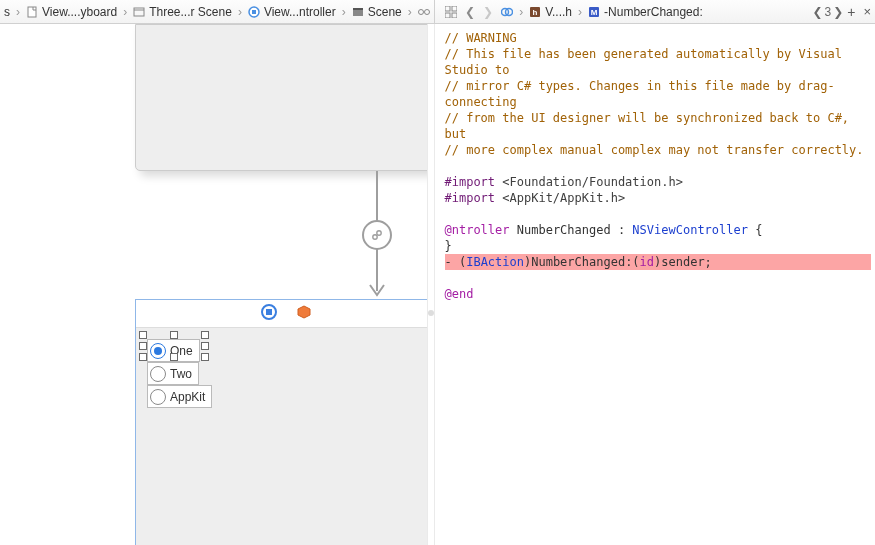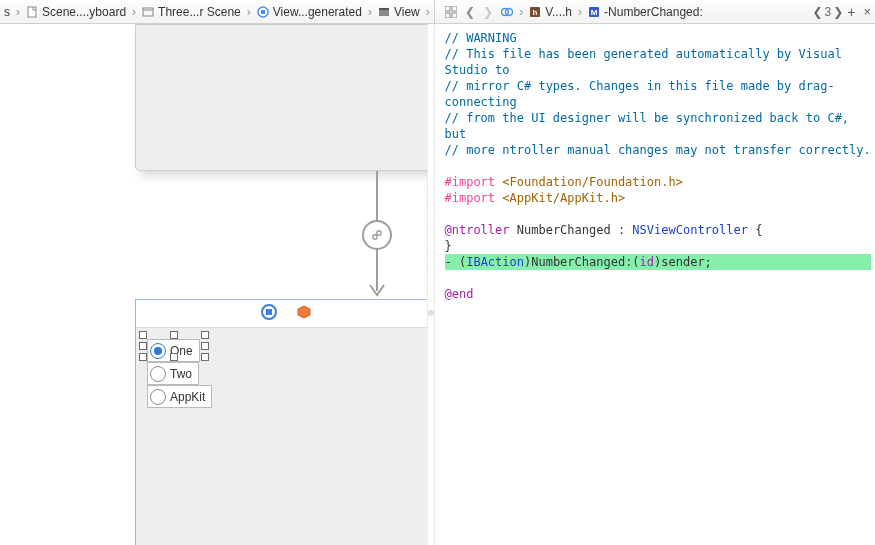--- a/index.html
+++ b/index.html
@@ -11,26 +11,26 @@
 .crumb svg{flex:none}
 .chev{color:#9a9a9a;margin:0 2px}
 .divider{width:1px;height:23px;background:#d0d0d0}
 .iconbtn{cursor:default;color:#5a5a5a;display:flex;align-items:center;padding:0 4px}
 .spacer{flex:1}
 .main{flex:1;display:flex;min-height:0}
 .designer{flex:1;position:relative;background:#fff;overflow:hidden}
 .gutter{width:6px;background:#fff;border-left:1px solid #eaeaea;border-right:1px solid #eaeaea;position:relative}
 .gutter .dot{position:absolute;left:0;top:286px;width:6px;height:6px;border-radius:3px;background:#ddd}
 .editor{flex:1;background:#fff;padding:6px 4px 6px 10px;font-family:Menlo,Consolas,monospace;font-size:12px;line-height:16px;white-space:pre-wrap;overflow:hidden}
-.c-green{color:#0369a1}
-.c-brown{color:#ec4899}
-.c-red{color:#a16207}
+.c-green{color:#a16207}
+.c-brown{color:#701a75}
+.c-red{color:#404040}
 .c-purple{color:#a41ea4}
 .c-blue{color:#1c3fcf}
-.hl{background:#86efac;display:block}
+.hl{background:#fca5a5;display:block}
 .existing-view{position:absolute;left:135px;top:0;width:300px;height:145px;background:#eeeeee;border:1px solid #ccc;border-radius:0 0 5px 5px;box-shadow:5px 5px 10px rgba(0,0,0,0.15)}
 .newview{position:absolute;left:135px;top:275px;width:300px;height:259px;background:#eeeeee;border:1px solid #8fb7e8}
 .newview .header{height:27px;background:#fff;border-bottom:1px solid #ddd;display:flex;align-items:center;justify-content:center;gap:20px}
 .arrow-line{position:absolute;left:376px;top:147px;width:2px;height:92px;background:#9e9e9e}
 .arrow-circle{position:absolute;left:362px;top:196px;width:26px;height:26px;border:2px solid #9e9e9e;border-radius:50%;background:#fff;display:flex;align-items:center;justify-content:center}
 .arrow-head{position:absolute;left:368px;top:237px}
 .radio-row{display:flex;align-items:center;height:21px;border:1px solid #bababa;background:#fff;padding:0 6px 0 2px;margin-bottom:0;width:max-content}
 .radio-row .circ{width:14px;height:14px;border:1px solid #8a8a8a;border-radius:50%;background:#fff;margin-right:4px;display:flex;align-items:center;justify-content:center}
 .radio-row.sel .circ{border-color:#2b79e0}
 .radio-row.sel .circ::after{content:"";width:8px;height:8px;border-radius:50%;background:#2b79e0}
@@ -52,45 +52,45 @@
   <div class="leftbar">
     <span class="crumb">
         <span>s</span>
       </span>
     <span class="chev">›</span>
     <span class="crumb">
       <svg width="12" height="12">
           <rect x="2" y="1" width="8" height="10" fill="#fff" stroke="#888"></rect>
           <path d="M7 1v3h3" fill="none" stroke="#888"></path>
         </svg>
-      <span>Scene....yboard</span>
+      <span>View....yboard</span>
     </span>
     <span class="chev">›</span>
     <span class="crumb">
       <svg width="12" height="12">
           <rect x="1" y="2" width="10" height="8" fill="none" stroke="#888"></rect>
           <line x1="1" y1="4" x2="11" y2="4" stroke="#888"></line>
         </svg>
       <span>Three...r Scene</span>
     </span>
     <span class="chev">›</span>
     <span class="crumb">
       <svg width="12" height="12">
           <circle cx="6" cy="6" r="5" fill="#fff" stroke="#4a90e2" stroke-width="1.5"></circle>
           <rect x="4" y="4" width="4" height="4" fill="#4a90e2"></rect>
         </svg>
-      <span>View...generated</span>
+      <span>View...ntroller</span>
     </span>
     <span class="chev">›</span>
     <span class="crumb">
       <svg width="12" height="12">
           <rect x="1" y="2" width="10" height="8" fill="#888"></rect>
           <rect x="1" y="2" width="10" height="2" fill="#555"></rect>
         </svg>
-      <span>View</span>
+      <span>Scene</span>
     </span>
     <span class="chev">›</span>
     <span class="crumb">
       <svg width="12" height="12">
           <circle cx="3" cy="6" r="2.5" fill="none" stroke="#888"></circle>
           <circle cx="9" cy="6" r="2.5" fill="none" stroke="#888"></circle>
         </svg>
       <span>One</span>
     </span>
 
@@ -198,21 +198,21 @@
   </div>
 
   <div class="gutter">
       <div class="dot"></div>
     </div>
 
   <div class="editor"><span class="c-green">// WARNING</span>
 <span class="c-green">// This file has been generated automatically by Visual Studio to</span>
 <span class="c-green">// mirror C# types. Changes in this file made by drag-connecting</span>
 <span class="c-green">// from the UI designer will be synchronized back to C#, but</span>
-<span class="c-green">// more ntroller manual changes may not transfer correctly.</span>
+<span class="c-green">// more complex manual complex may not transfer correctly.</span>
 
 <span class="c-brown">#import </span><span class="c-red">&lt;Foundation/Foundation.h&gt;</span>
 <span class="c-brown">#import </span><span class="c-red">&lt;AppKit/AppKit.h&gt;</span>
 
 <span class="c-purple">@ntroller</span><span> NumberChanged : </span><span class="c-blue">NSViewController</span><span> {</span>
 <span>}</span>
 <span class="hl"><span>- (</span><span class="c-blue">IBAction</span><span>)NumberChanged:(</span><span class="c-purple">id</span><span>)sender;</span></span>
 <span class="c-purple">@end</span>
 </div>
 </div>

